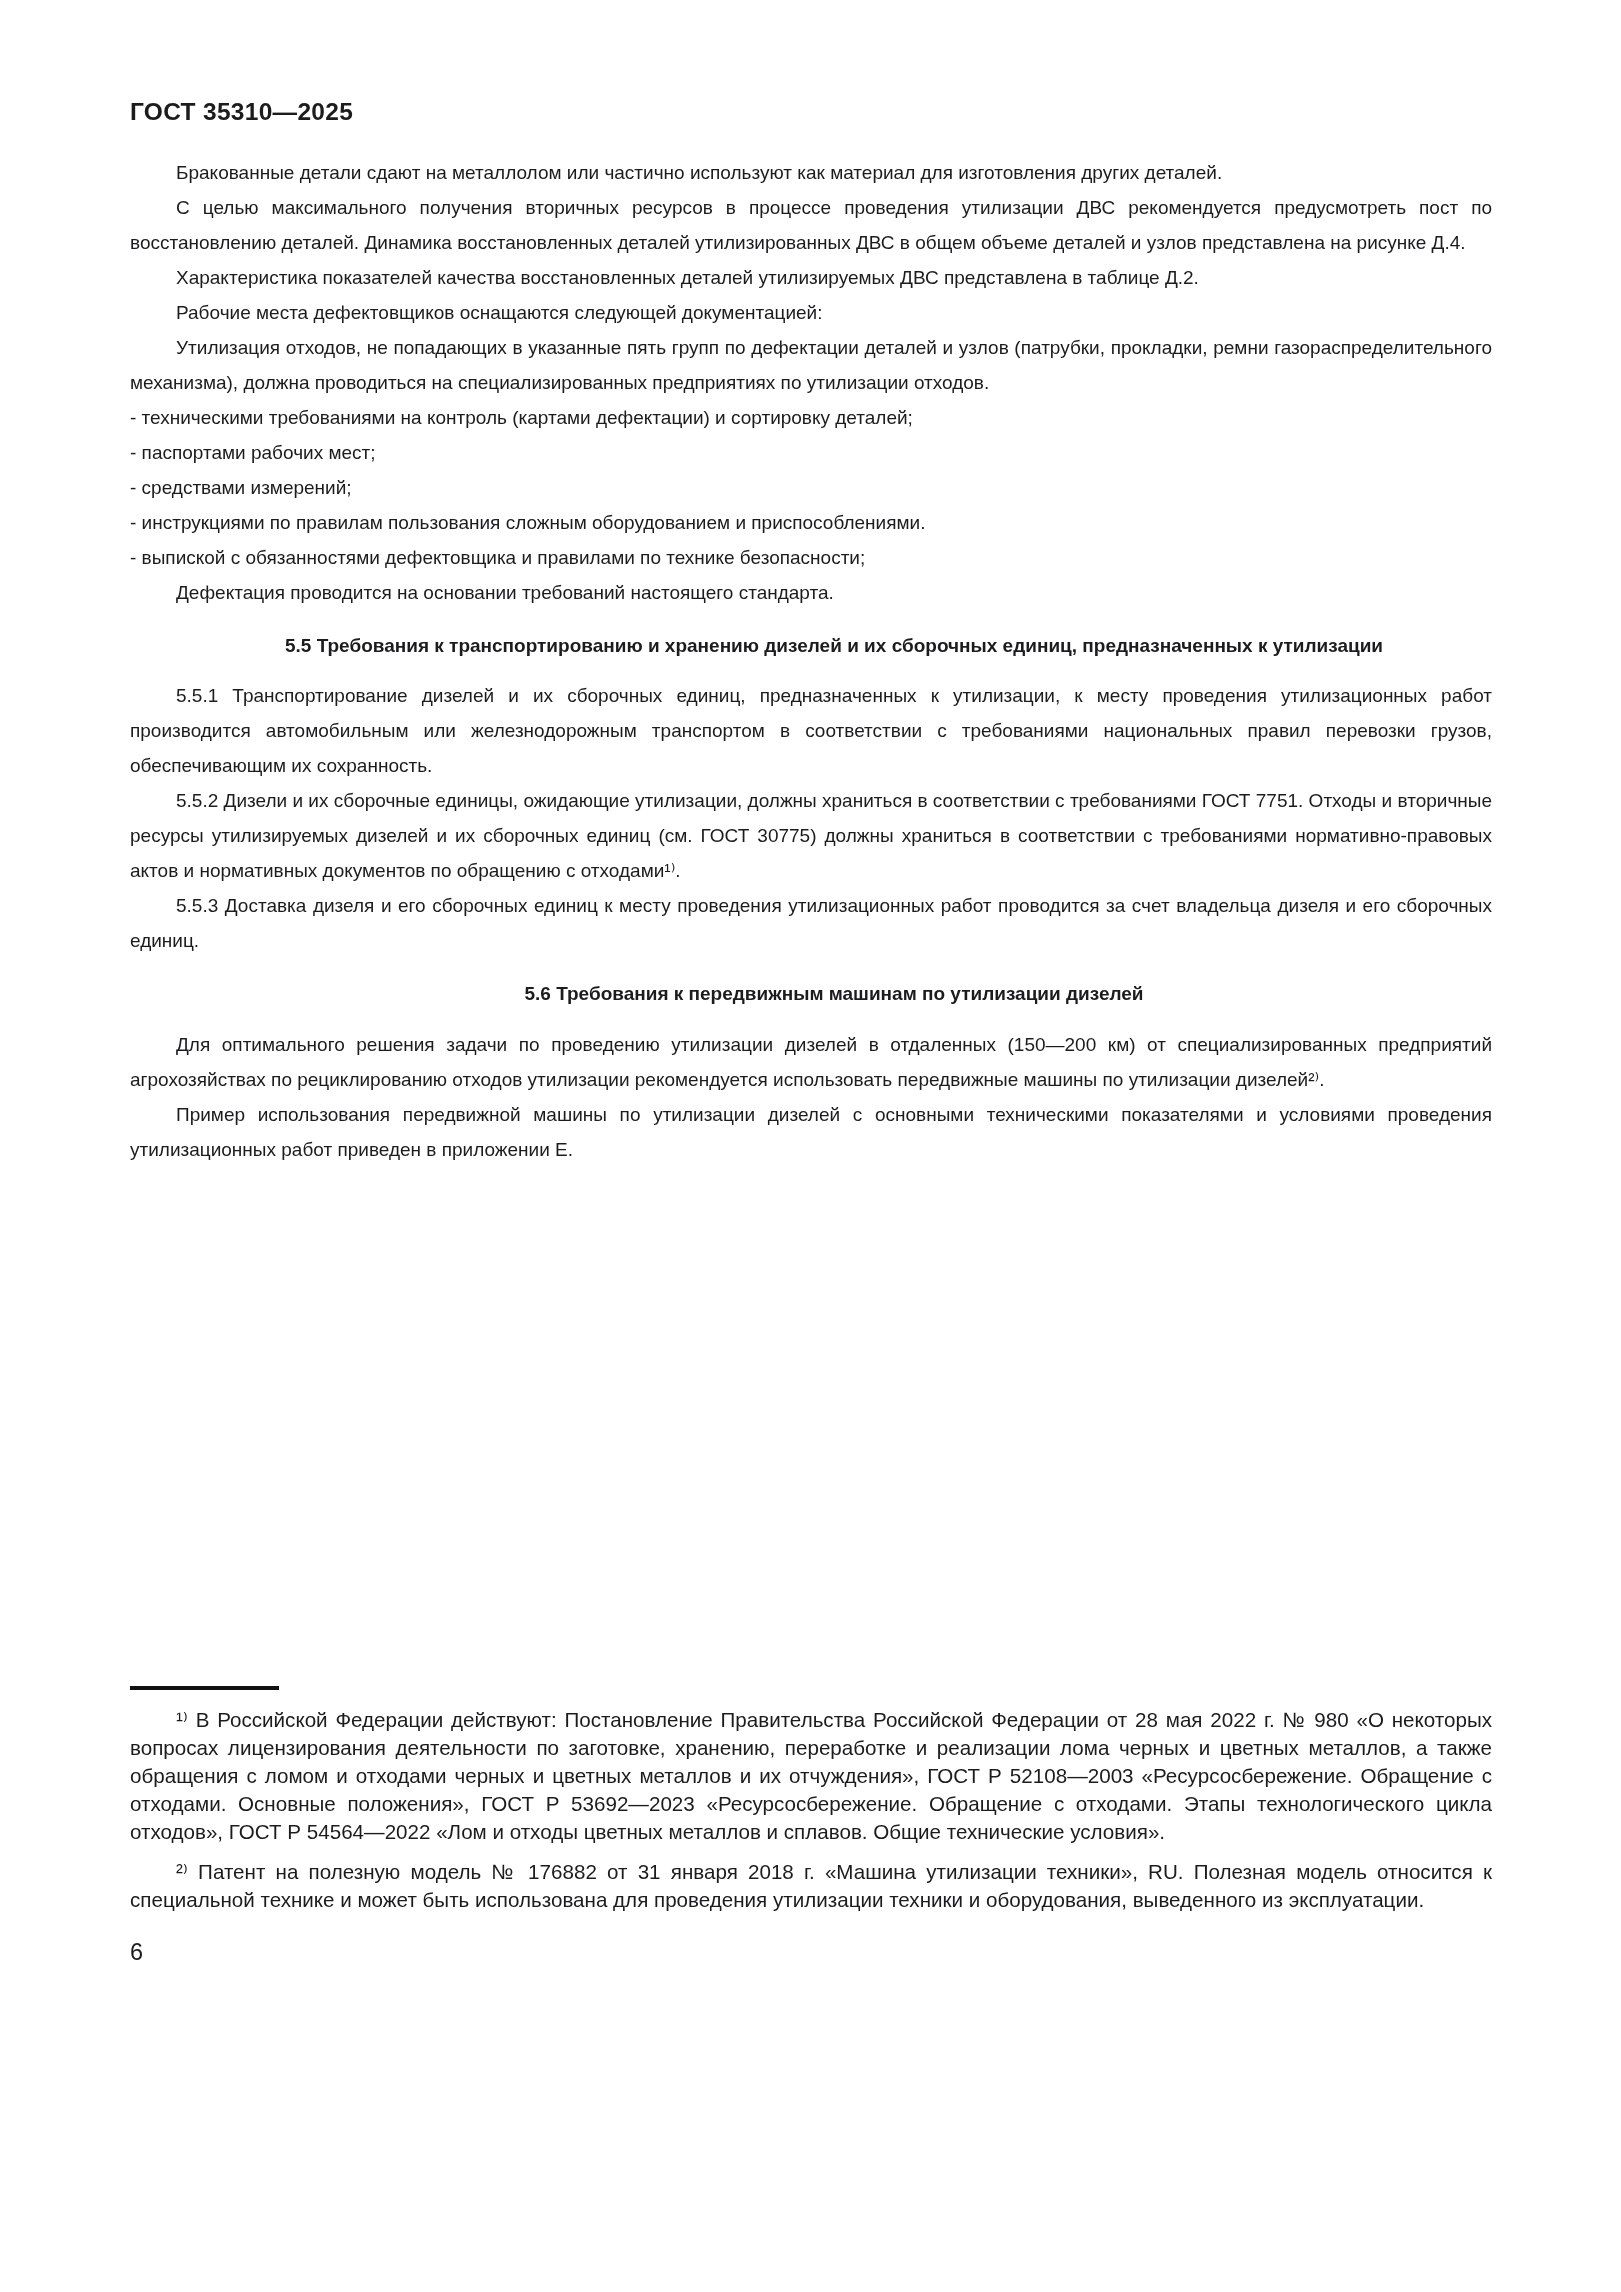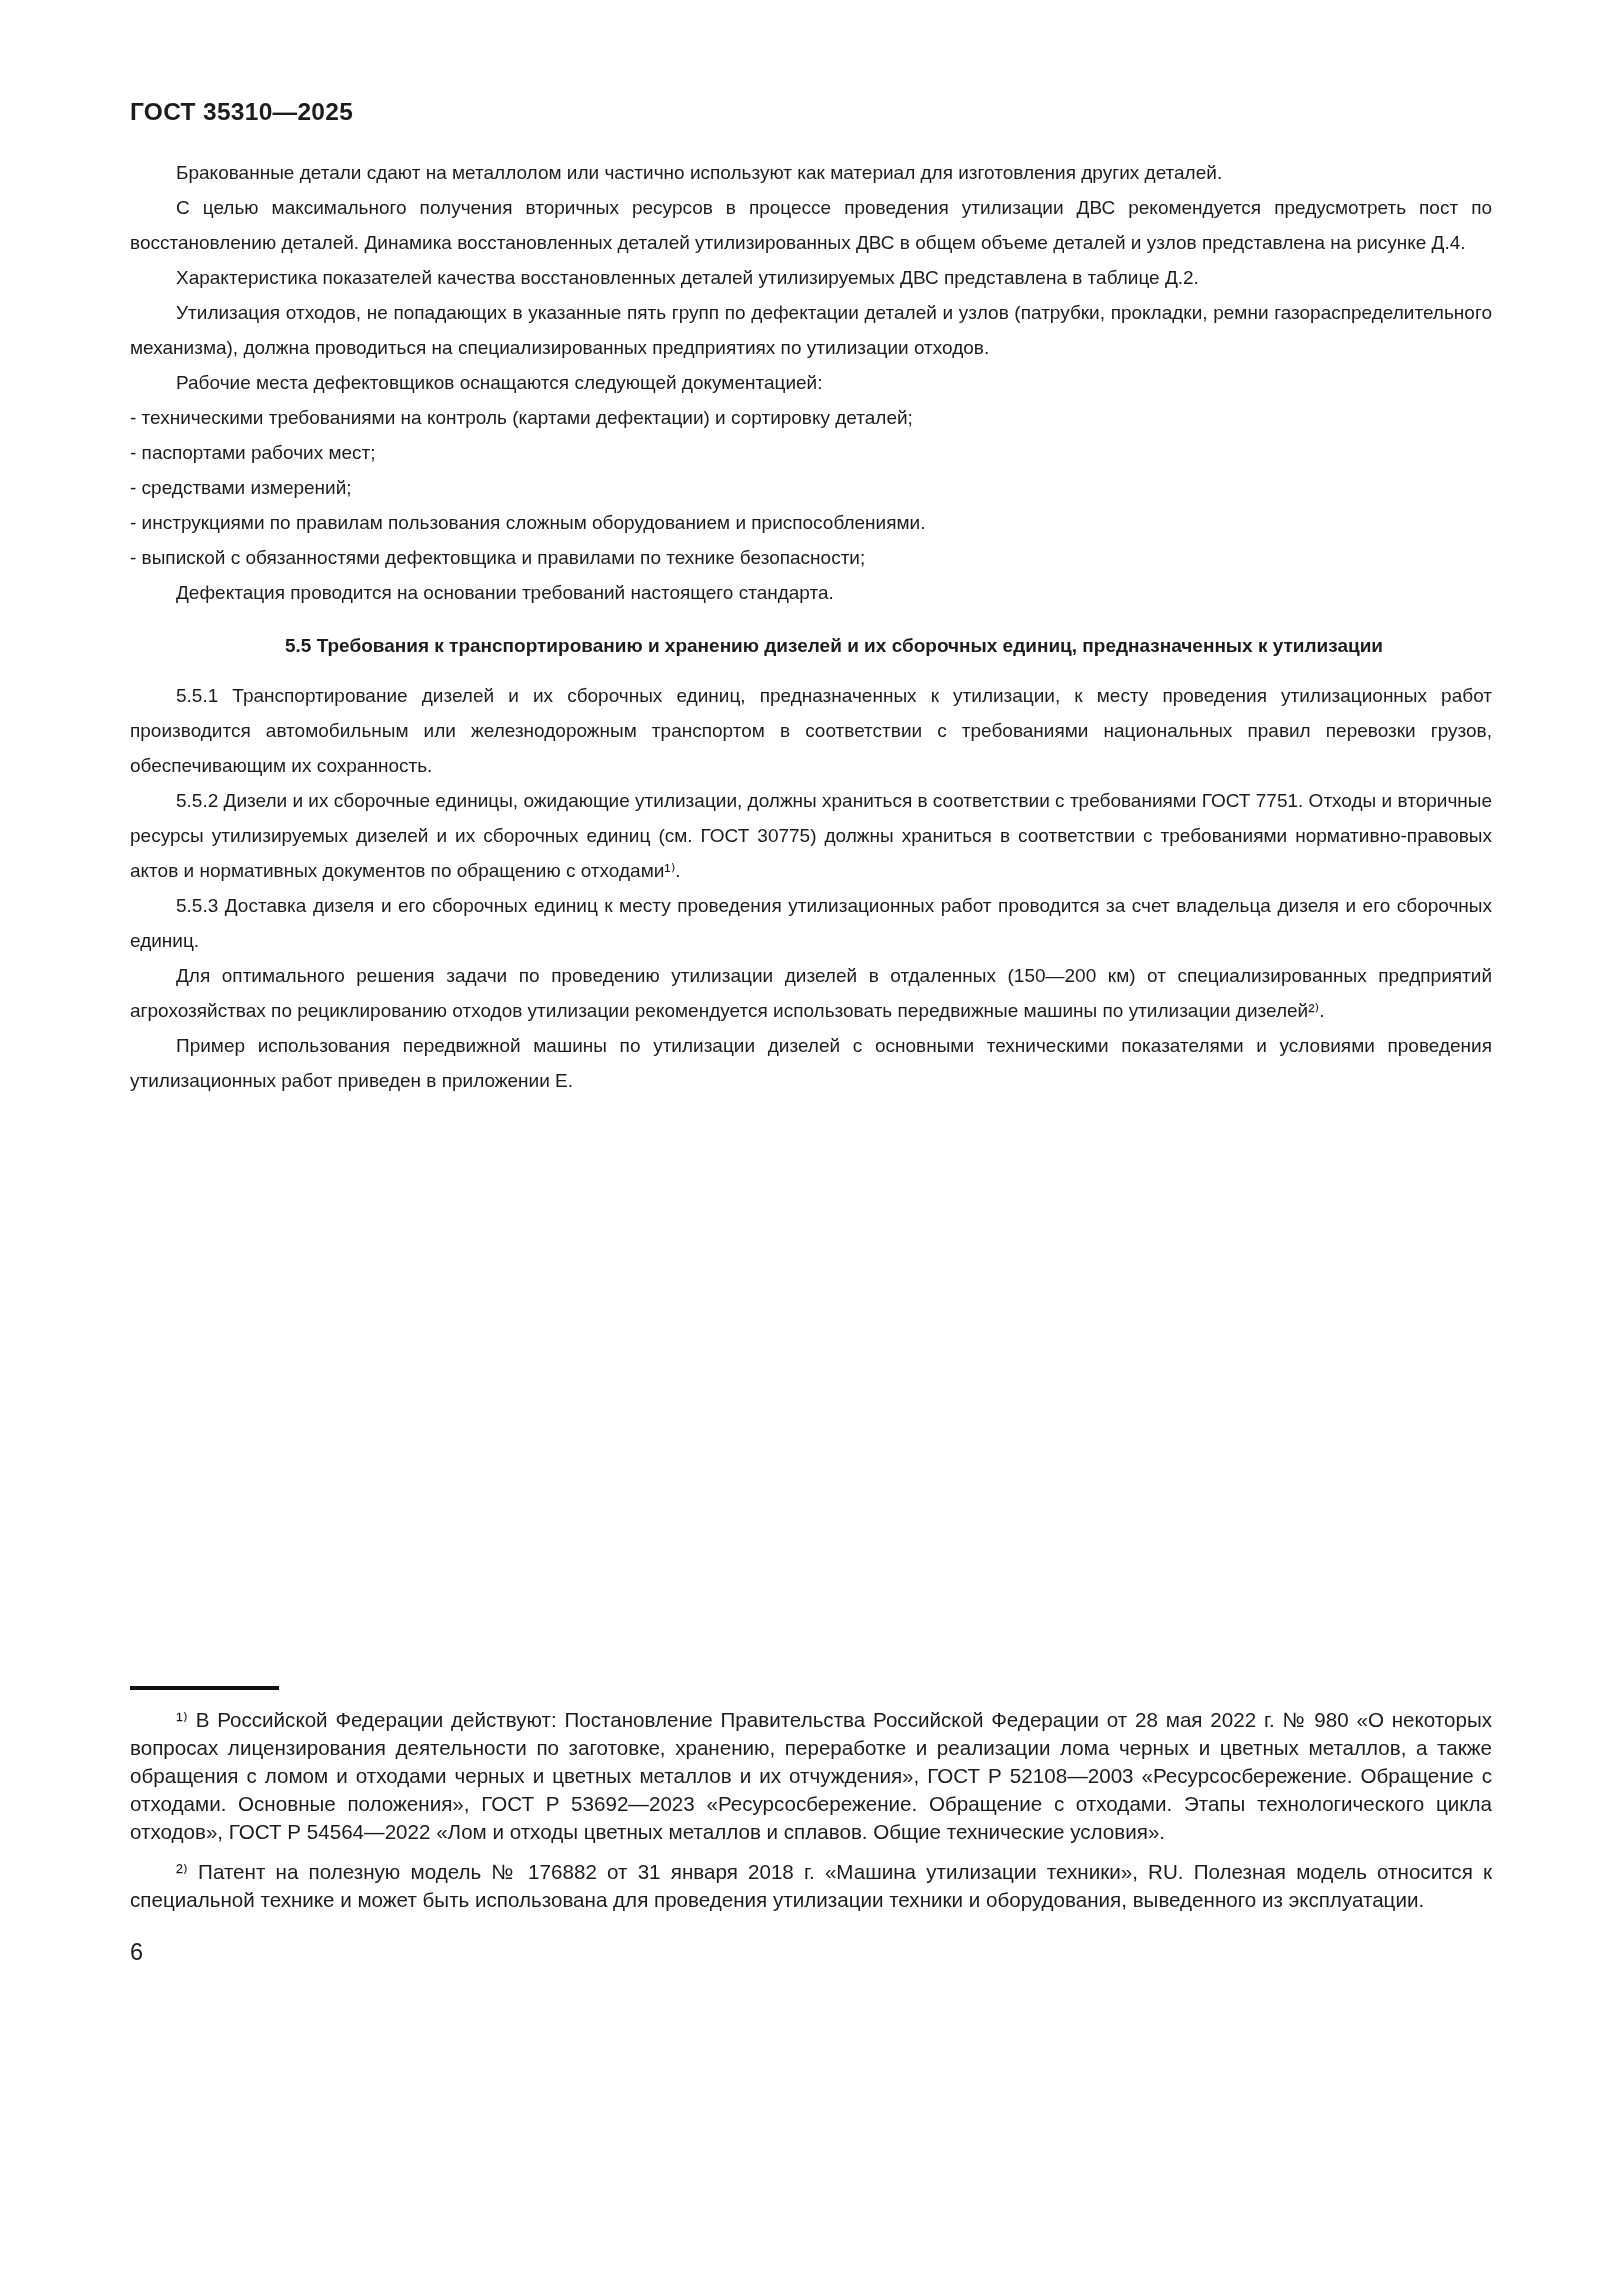--- a/index.html
+++ b/index.html
@@ -67,32 +67,33 @@
 </head>
 <body>
 
 <div class="page">
   <div class="doc-number">ГОСТ 35310—2025</div>
 
   <div class="content">
       <div class="p">Бракованные детали сдают на металлолом или частично используют как материал для изготовления других деталей.</div>
       <div class="p">С целью максимального получения вторичных ресурсов в процессе проведения утилизации ДВС рекомендуется предусмотреть пост по восстановлению деталей. Динамика восстановленных деталей утилизированных ДВС в общем объеме деталей и узлов представлена на рисунке Д.4.</div>
       <div class="p">Характеристика показателей качества восстановленных деталей утилизируемых ДВС представлена в таблице Д.2.</div>
+      <div class="p">Рабочие места дефектовщиков оснащаются следующей документацией:</div>
       <div class="p">Утилизация отходов, не попадающих в указанные пять групп по дефектации деталей и узлов (патрубки, прокладки, ремни газораспределительного механизма), должна проводиться на специализированных предприятиях по утилизации отходов.</div>
-      <div class="p">Рабочие места дефектовщиков оснащаются следующей документацией:</div>
       <div class="list">- техническими требованиями на контроль (картами дефектации) и сортировку деталей;</div>
       <div class="list">- паспортами рабочих мест;</div>
       <div class="list">- средствами измерений;</div>
       <div class="list">- инструкциями по правилам пользования сложным оборудованием и приспособлениями.</div>
       <div class="list">- выпиской с обязанностями дефектовщика и правилами по технике безопасности;</div>
       <div class="p">Дефектация проводится на основании требований настоящего стандарта.</div>
       <div class="heading">5.5 Требования к транспортированию и хранению дизелей и их сборочных единиц, предназначенных к утилизации</div>
       <div class="p">5.5.1 Транспортирование дизелей и их сборочных единиц, предназначенных к утилизации, к месту проведения утилизационных работ производится автомобильным или железнодорожным транспортом в соответствии с требованиями национальных правил перевозки грузов, обеспечивающим их сохранность.</div>
       <div class="p">5.5.2 Дизели и их сборочные единицы, ожидающие утилизации, должны храниться в соответствии с требованиями ГОСТ 7751. Отходы и вторичные ресурсы утилизируемых дизелей и их сборочных единиц (см. ГОСТ 30775) должны храниться в соответствии с требованиями нормативно-правовых актов и нормативных документов по обращению с отходами¹⁾.</div>
       <div class="p">5.5.3 Доставка дизеля и его сборочных единиц к месту проведения утилизационных работ проводится за счет владельца дизеля и его сборочных единиц.</div>
+      <div class="heading">5.6 Требования к передвижным машинам по утилизации дизелей</div>
       <div class="p">Для оптимального решения задачи по проведению утилизации дизелей в отдаленных (150—200 км) от специализированных предприятий агрохозяйствах по рециклированию отходов утилизации рекомендуется использовать передвижные машины по утилизации дизелей²⁾.</div>
       <div class="p">Пример использования передвижной машины по утилизации дизелей с основными техническими показателями и условиями проведения утилизационных работ приведен в приложении Е.</div>
     </div>
 
   <div class="spacer"></div>
 
   <div class="footnote-area">
     <div class="footnote-rule"></div>
     <div class="footnotes">
         <div class="footnote">¹⁾ В Российской Федерации действуют: Постановление Правительства Российской Федерации от 28 мая 2022 г. № 980 «О некоторых вопросах лицензирования деятельности по заготовке, хранению, переработке и реализации лома черных и цветных металлов, а также обращения с ломом и отходами черных и цветных металлов и их отчуждения», ГОСТ Р 52108—2003 «Ресурсосбережение. Обращение с отходами. Основные положения», ГОСТ Р 53692—2023 «Ресурсосбережение. Обращение с отходами. Этапы технологического цикла отходов», ГОСТ Р 54564—2022 «Лом и отходы цветных металлов и сплавов. Общие технические условия».</div>

